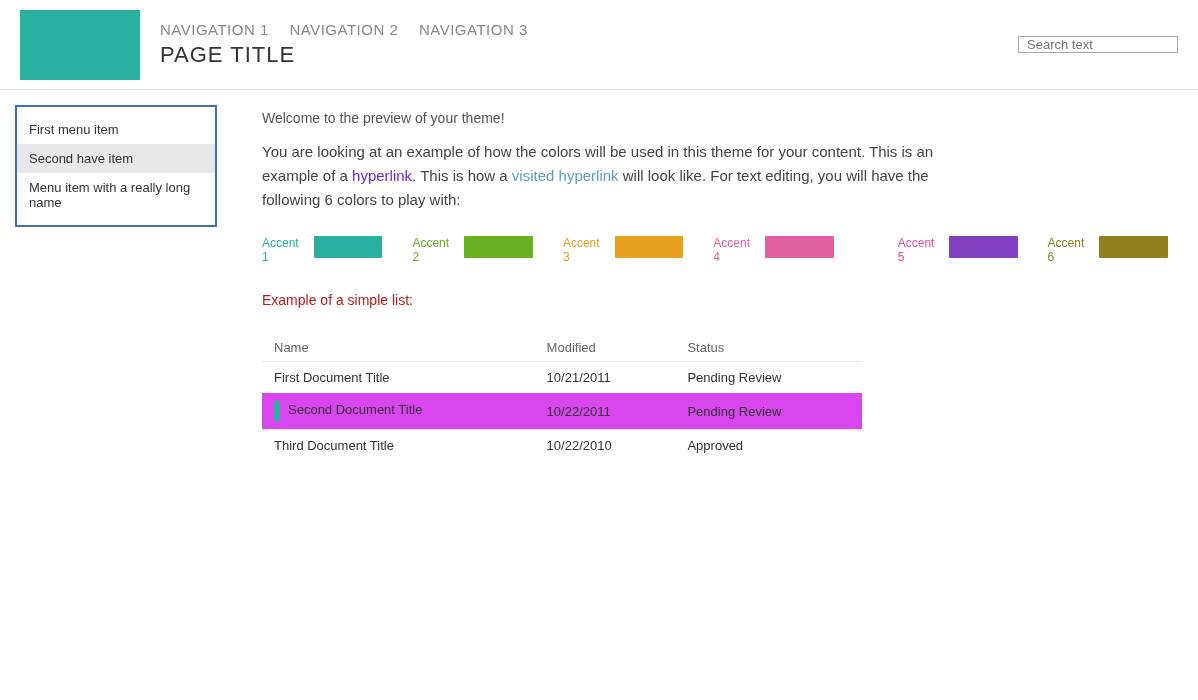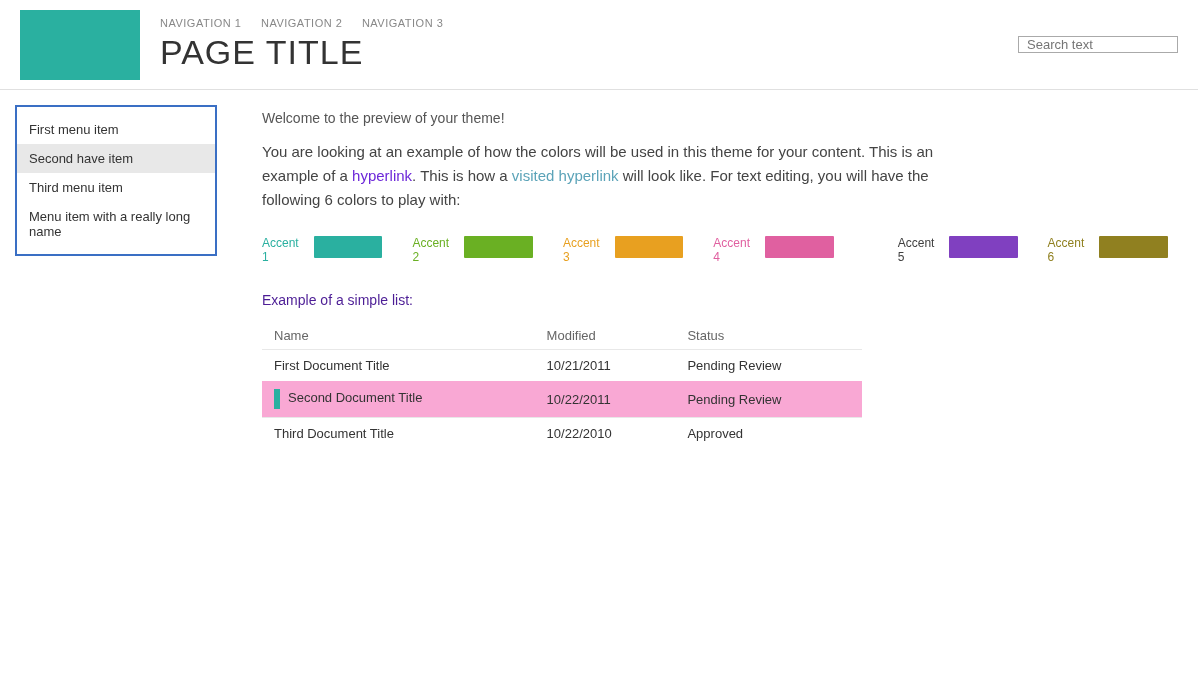--- a/index.html
+++ b/index.html
@@ -17,30 +17,30 @@
       width: 120px;
       height: 70px;
       background: #2ab0a0;
       flex-shrink: 0;
       margin-right: 20px;
     }
     .header-title-area {
       flex: 1;
     }
     .breadcrumb {
-      font-size: 11px;
+      font-size: 15px;
       color: #888;
       letter-spacing: 0.5px;
       text-transform: uppercase;
       margin-bottom: 4px;
     }
     .breadcrumb span { margin: 0 4px; }
     .breadcrumb span:first-child { margin-left: 0; }
     .page-title {
-      font-size: 34px;
+      font-size: 22px;
       font-weight: 300;
       color: #333;
       text-transform: uppercase;
       letter-spacing: 1px;
     }
     .search-box {
       border: 1px solid #aaa;
       padding: 0 8px;
       font-size: 13px;
       color: #999;
@@ -119,43 +119,43 @@
     .accent-block {
       width: 70px;
       height: 22px;
       border-radius: 1px;
     }
 
     
     .list-section {}
     .list-heading {
       font-size: 14px;
-      color: #4c1d95;
-      margin-bottom: 14px;
+      color: #b91c1c;
+      margin-bottom: 26px;
     }
     .simple-table {
       width: 600px;
       border-collapse: collapse;
     }
     .simple-table th {
       text-align: left;
       font-weight: normal;
       color: #666;
       font-size: 13px;
       padding: 6px 12px;
       border-bottom: none;
     }
     .simple-table td {
       padding: 8px 12px;
       font-size: 13px;
       color: #333;
       border-top: 1px solid #e8e8e8;
     }
     .simple-table tr.highlighted {
-      background: #f9a8d4;
+      background: #d946ef;
     }
     .simple-table tr.highlighted td {
       border-top: none;
     }
     .row-indicator {
       display: inline-block;
       width: 6px;
       height: 20px;
       background: #2ab0a0;
       margin-right: 8px;
@@ -178,21 +178,20 @@
     <div class="page-title">PAGE TITLE</div>
   </div>
   <input class="search-box" type="text" placeholder="Search text" style="">
 </div>
 
 <div class="main-layout">
 
   <div class="sidebar">
     <div class="sidebar-item">First menu item</div>
     <div class="sidebar-item active">Second have item</div>
-    <div class="sidebar-item">Third menu item</div>
     <div class="sidebar-item">Menu item with a really long name</div>
   </div>
 
   <div class="content">
     <p class="welcome-text">Welcome to the preview of your theme!</p>
     <p class="description">
       <span>You are looking at an example of how the colors will be used in this theme for your content. This is an example of a </span><a class="hyperlink" href="#">hyperlink</a><span>. This is how a </span><a class="visited-link" href="#">visited hyperlink</a><span> will look like. For text editing, you will have the following 6 colors to play with:</span>
     </p>
 
     <div class="accents-section">
@@ -207,21 +206,21 @@
         </div>
         <div class="accent-item">
           <span class="accent-label" style="color:#e8a020;">Accent 3</span>
           <div class="accent-block" style="background:#e8a020;"></div>
         </div>
         <div class="accent-item">
           <span class="accent-label" style="color:#e060a0;">Accent 4</span>
           <div class="accent-block" style="background:#e060a0;"></div>
         </div>
         <div class="accent-item">
-          <span class="accent-label" style="color:#404040;margin-left:34px;">Accent 5</span>
+          <span class="accent-label" style="color:#ec4899;margin-left:34px;">Accent 5</span>
           <div class="accent-block" style="background:#8040c0;"></div>
         </div>
         <div class="accent-item">
           <span class="accent-label" style="color:#908020;">Accent 6</span>
           <div class="accent-block" style="background:#908020;"></div>
         </div>
       </div>
     </div>
 
     <div class="list-section">

